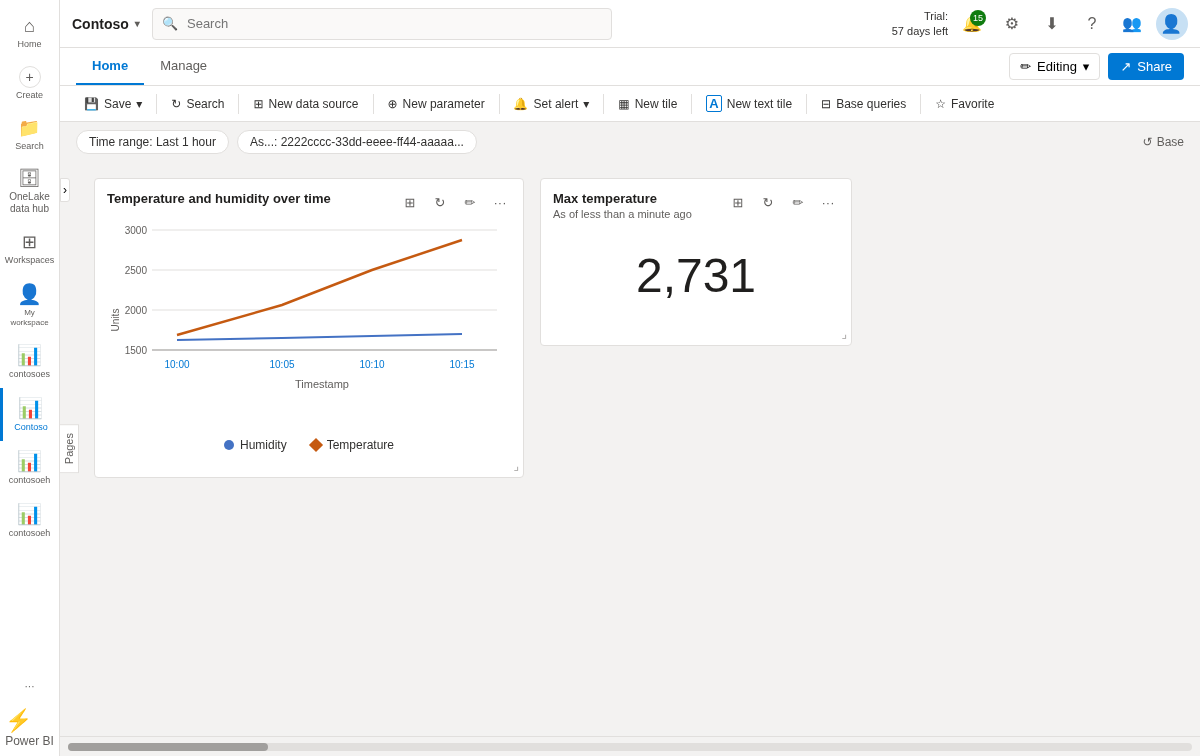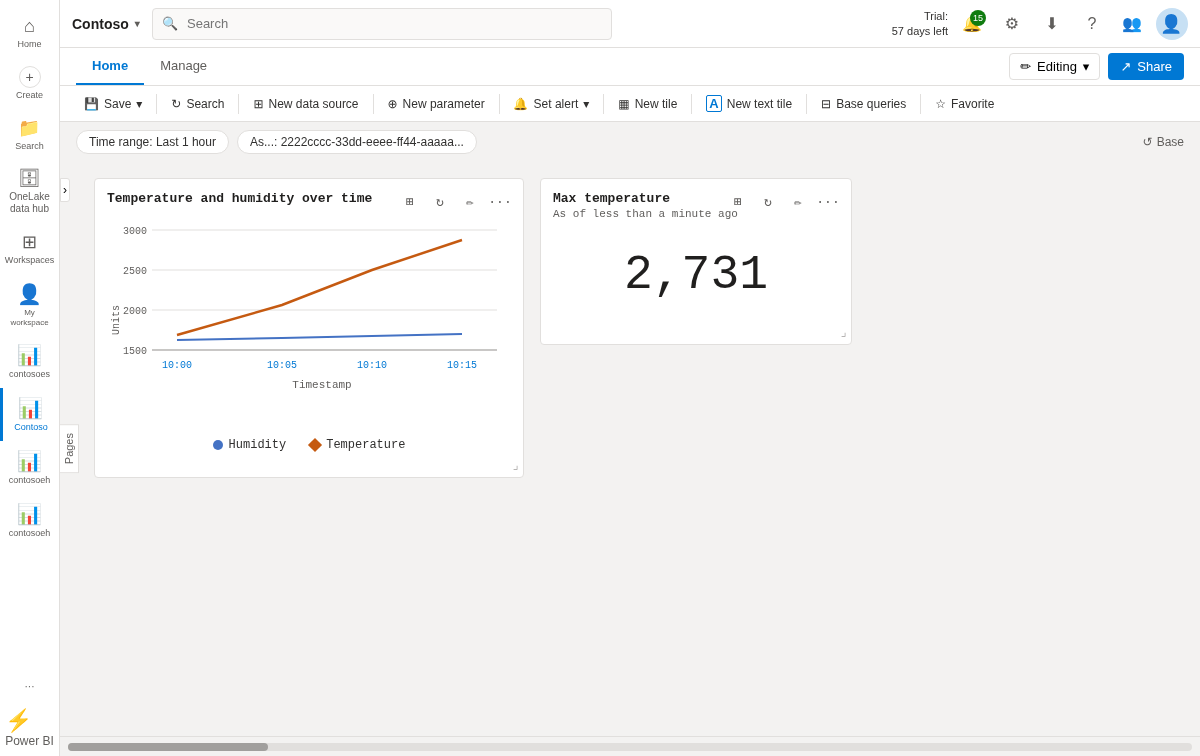--- a/index.html
+++ b/index.html
@@ -312,21 +312,20 @@
       align-items: flex-start;
       overflow: auto;
     }
 
     .card {
       background: #fff;
       border: 1px solid #e1dfdd;
       border-radius: 4px;
       padding: 12px;
       position: relative;
-      font-family: Liberation Mono, monospace;
     }
     .card-title {
       font-size: 13px;
       font-weight: 600;
       color: #201f1e;
       margin-bottom: 2px;
     }
     .card-subtitle {
       font-size: 11px;
       color: #605e5c;

